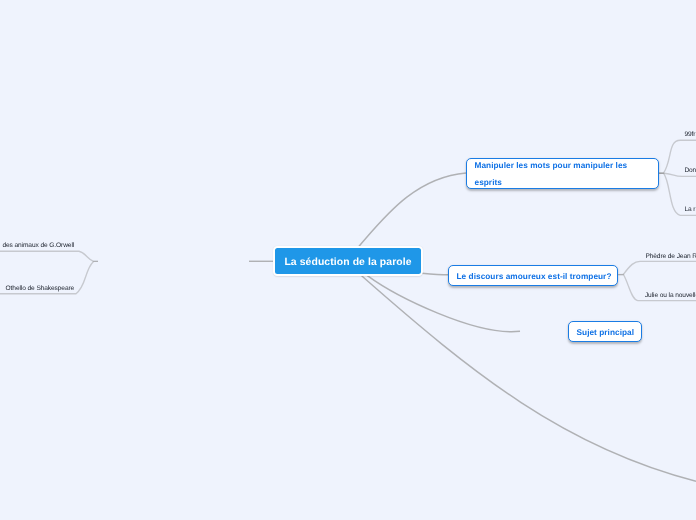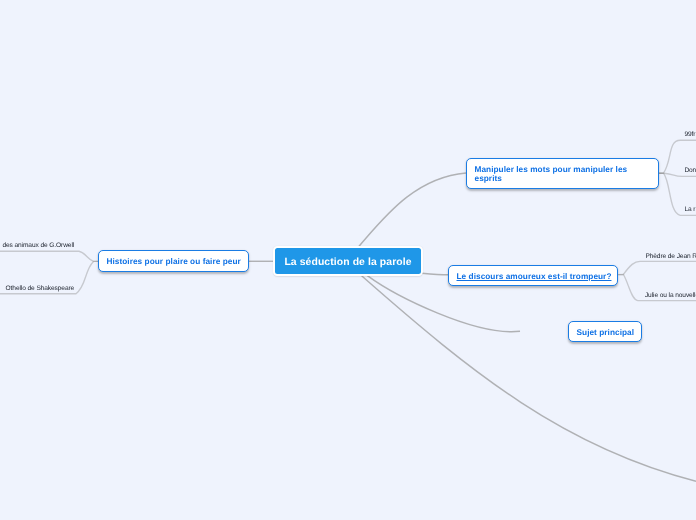--- a/index.html
+++ b/index.html
@@ -11,21 +11,21 @@
   .node{position:absolute;box-sizing:border-box;display:flex;align-items:center;}
 
   
   .node-root{background:#1f97e8;border:2px solid #ffffff;border-radius:4.5px;color:#ffffff;
     font-weight:bold;font-size:10.4px;justify-content:center;letter-spacing:0.1px;
     padding-top:3px;box-shadow:0 0.8px 1.4px rgba(0,0,0,.09);}
 
   
   .node-b{background:#ffffff;border:1.8px solid #1a7ce4;border-radius:5px;color:#0f71e5;
     font-weight:bold;font-size:8.25px;box-shadow:0 1.2px 2.2px rgba(0,0,0,.26);
-    padding:1.5px 7.5px 0;letter-spacing:0.05px;line-height:9px;}
+    padding:1.5px 7.5px 0;letter-spacing:0.05px;line-height:17px;}
   .node-b.one-line > span{white-space:nowrap;}
 
   
   .leaf{position:absolute;color:#222833;font-size:6.6px;white-space:nowrap;
     font-weight:normal;line-height:6.5px;letter-spacing:-0.1px;}
 </style>
 </head>
 <body>
 
 <div id="canvas">
@@ -52,31 +52,28 @@
   </svg>
 
   <div class="node node-root" style="left:273px;top:246px;width:150px;height:30px;">
     <span>La séduction de la parole</span>
   </div>
 
   <div class="node node-b" style="left:466px;top:158px;width:192.6px;height:30.6px;">
     <span>Manipuler les mots pour manipuler les esprits</span>
   </div>
 
-  <div class="node node-b one-line" style="left:448px;top:265px;width:169.6px;height:20.6px;text-decoration:underline;">
+  <div class="node node-b one-line" style="left:448px;top:265px;width:169.6px;height:20.6px;">
     <span>Le discours amoureux est-il trompeur?</span>
   </div>
 
   <div class="node node-b one-line" style="left:520px;top:321px;width:73.6px;height:20.6px;margin-left:48px;">
     <span>Sujet principal</span>
   </div>
 
-  <div class="node node-b one-line" style="left:98px;top:250px;width:150.6px;height:21.6px;">
-    <span>Histoires pour plaire ou faire peur</span>
-  </div>
 
   <div class="leaf" style="left:2.4px;top:243px;">des animaux de G.Orwell</div>
   <div class="leaf" style="left:5.6px;top:285.8px;">Othello de Shakespeare</div>
 
   <div class="leaf" style="left:684.4px;top:132px;">99fr</div>
   <div class="leaf" style="left:684.4px;top:167.8px;">Don Juan</div>
   <div class="leaf" style="left:684.4px;top:206.9px;">La r</div>
 
   <div class="leaf" style="left:645.4px;top:254.1px;">Phèdre de Jean Racine</div>
   <div class="leaf" style="left:644.9px;top:292.7px;">Julie ou la nouvelle Héloïse</div>

